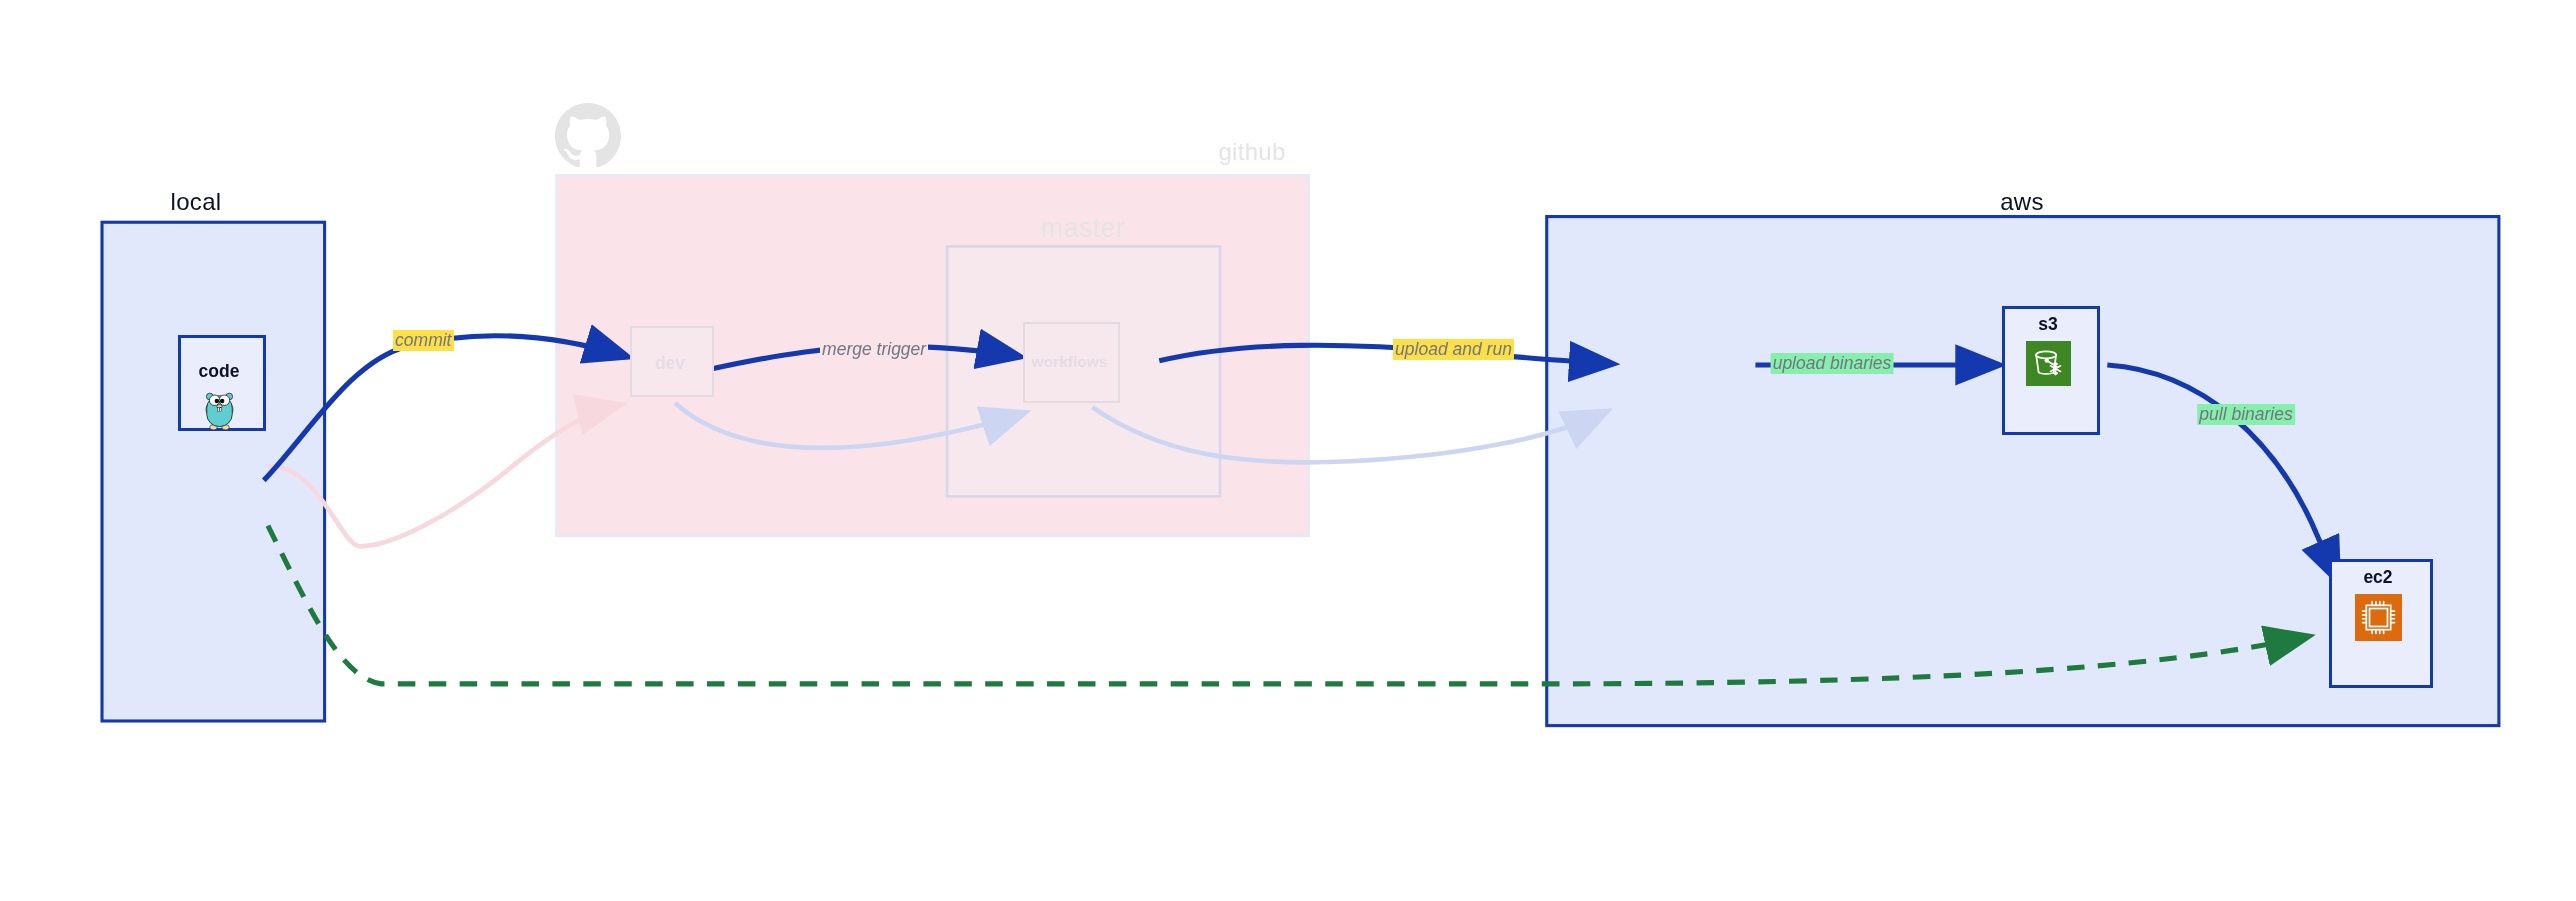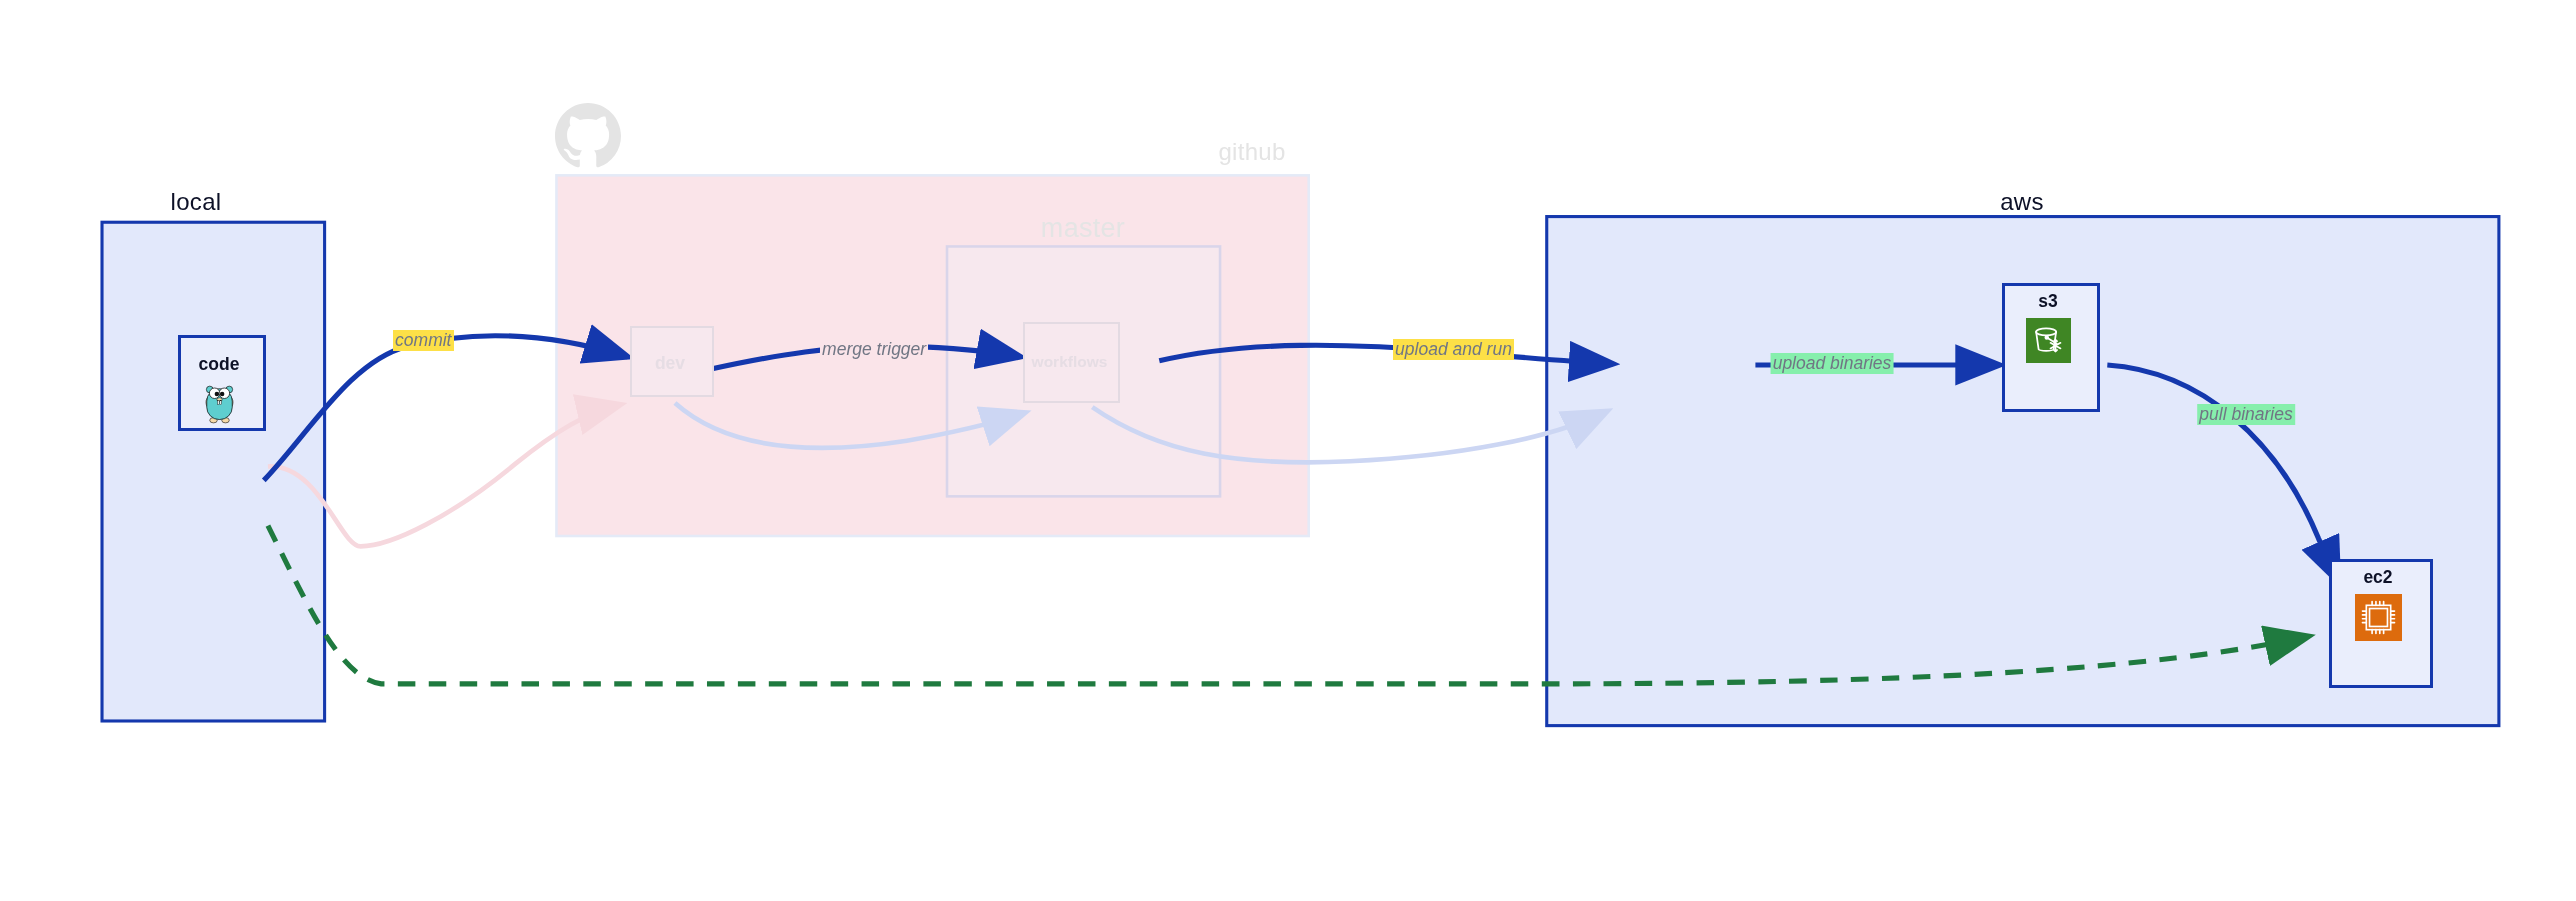--- a/index.html
+++ b/index.html
@@ -87,21 +87,21 @@
         1.08.58 1.23.82.72 1.21 1.87.87 2.33.66.07-.52.28-.87.51-1.07-1.78-.2-3.64-.89-3.64-3.95
         0-.87.31-1.59.82-2.15-.08-.2-.36-1.02.08-2.12 0 0 .67-.21 2.2.82.64-.18 1.32-.27 2-.27.68 0
         1.36.09 2 .27 1.53-1.04 2.2-.82 2.2-.82.44 1.1.16 1.92.08 2.12.51.56.82 1.27.82 2.15 0
         3.07-1.87 3.75-3.65 3.95.29.25.54.73.54 1.48 0 1.07-.01 1.93-.01 2.2 0 .21.15.46.55.38A8.01
         8.01 0 0 0 16 8c0-4.42-3.58-8-8-8z"></path>
     </svg>
   </div>
 
   <div class="node" style="left:178px;top:335px;width:82px;height:90px;">
     <div class="node-box" style="width:100%;height:100%;position:absolute;left:0;top:0;"></div>
-    <div class="node-label" style="position:relative;margin-top:21px;">code</div>
+    <div class="node-label" style="position:relative;margin-top:28px;">code</div>
     <div class="icon-wrap" style="position:relative;margin-top:5.2px;width:39px;height:45px;">
       <svg viewBox="0 0 100 120" width="39" height="45">
         <ellipse cx="22" cy="62" rx="8" ry="14" fill="#f5d9a8" stroke="#111" stroke-width="1.6"></ellipse>
         <ellipse cx="78" cy="62" rx="8" ry="14" fill="#f5d9a8" stroke="#111" stroke-width="1.6"></ellipse>
         <ellipse cx="34" cy="110" rx="10" ry="7" fill="#f5d9a8" stroke="#111" stroke-width="1.6"></ellipse>
         <ellipse cx="66" cy="110" rx="10" ry="7" fill="#f5d9a8" stroke="#111" stroke-width="1.6"></ellipse>
         <circle cx="24" cy="28" r="9" fill="#5ececf" stroke="#111" stroke-width="1.8"></circle>
         <circle cx="76" cy="28" r="9" fill="#5ececf" stroke="#111" stroke-width="1.8"></circle>
         <rect x="16" y="26" width="68" height="82" rx="33" fill="#5ececf" stroke="#111" stroke-width="2"></rect>
         <circle cx="37" cy="38" r="14" fill="#fff" stroke="#111" stroke-width="2"></circle>
@@ -119,21 +119,21 @@
     <div class="node-box dim" style="width:100%;height:100%;position:absolute;left:0;top:0;"></div>
     <div class="node-label dim" style="position:relative;margin-top:29px;">dev</div>
   </div>
 
   <div class="node" style="left:1023px;top:322px;width:93px;height:77px;">
     <div class="node-box dim" style="width:100%;height:100%;position:absolute;left:0;top:0;"></div>
     <div class="node-label dim" style="position:relative;margin-top:32px;font-size:15.5px;">workflows</div>
   </div>
 
 
-  <div class="node" style="left:2002px;top:283px;width:92px;height:123px;">
+  <div class="node" style="left:2002px;top:306px;width:92px;height:123px;">
     <div class="node-box" style="width:100%;height:100%;position:absolute;left:0;top:0;"></div>
     <div class="node-label" style="position:relative;margin-top:10.3px;">s3</div>
     <div class="icon-wrap" style="position:relative;margin-top:7.2px;width:45px;height:45px;background:#3f8624;">
       <svg viewBox="0 0 64 64" width="40" height="40">
         <g fill="none" stroke="#ffffff" stroke-width="2.8" stroke-linecap="round" stroke-linejoin="round">
           <ellipse cx="29" cy="19" rx="16" ry="5.5"></ellipse>
           <path d="M13 19 L17 47 C19 50 39 50 41 47 L45 19"></path>
           <path d="M30 28 L46 38"></path>
           <circle cx="30" cy="28" r="2.2" fill="#ffffff"></circle>
           <g transform="translate(44,41)">

